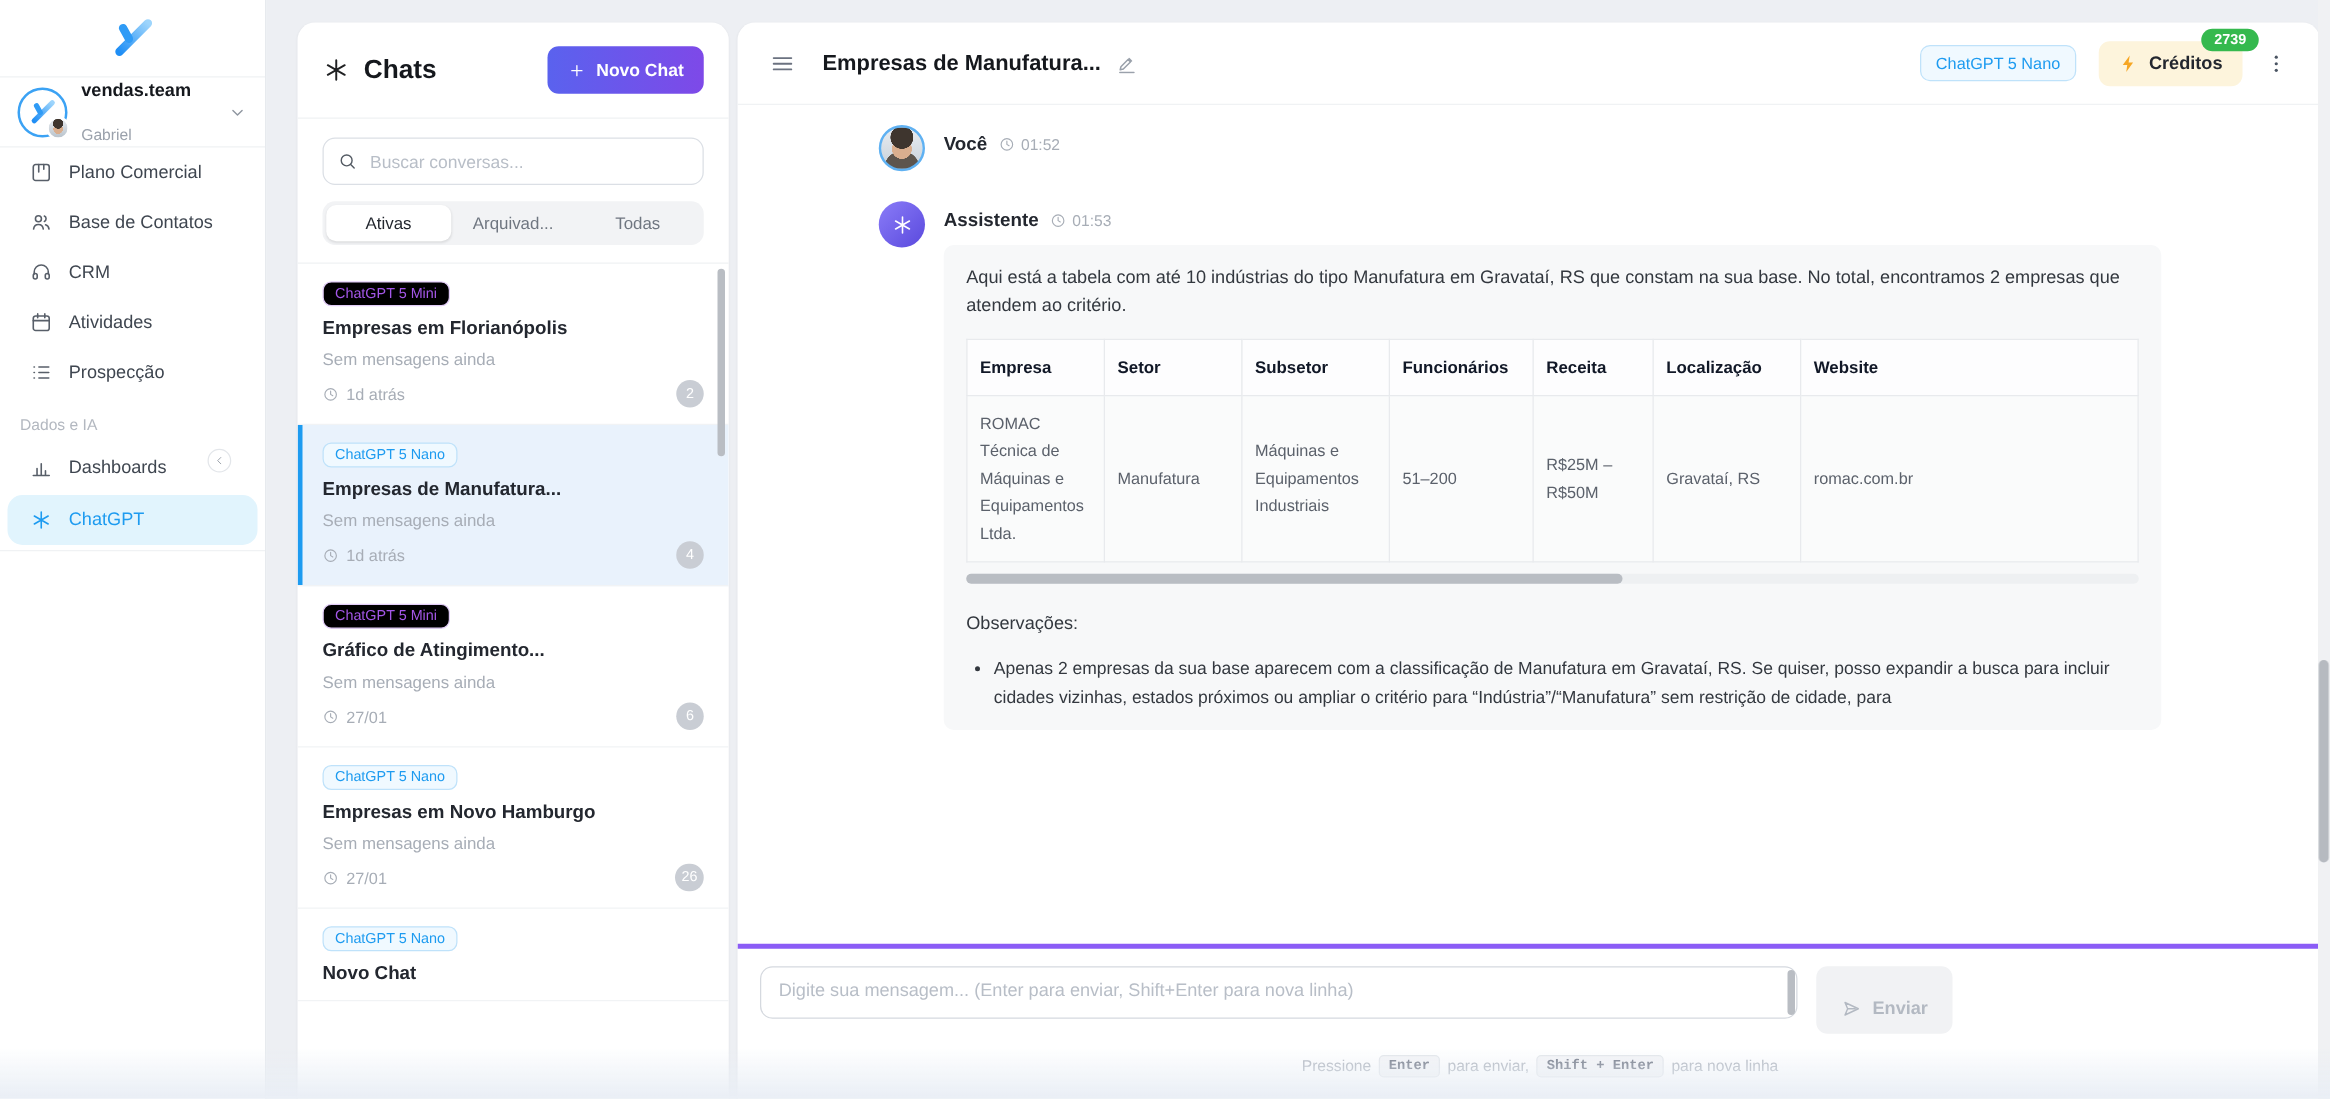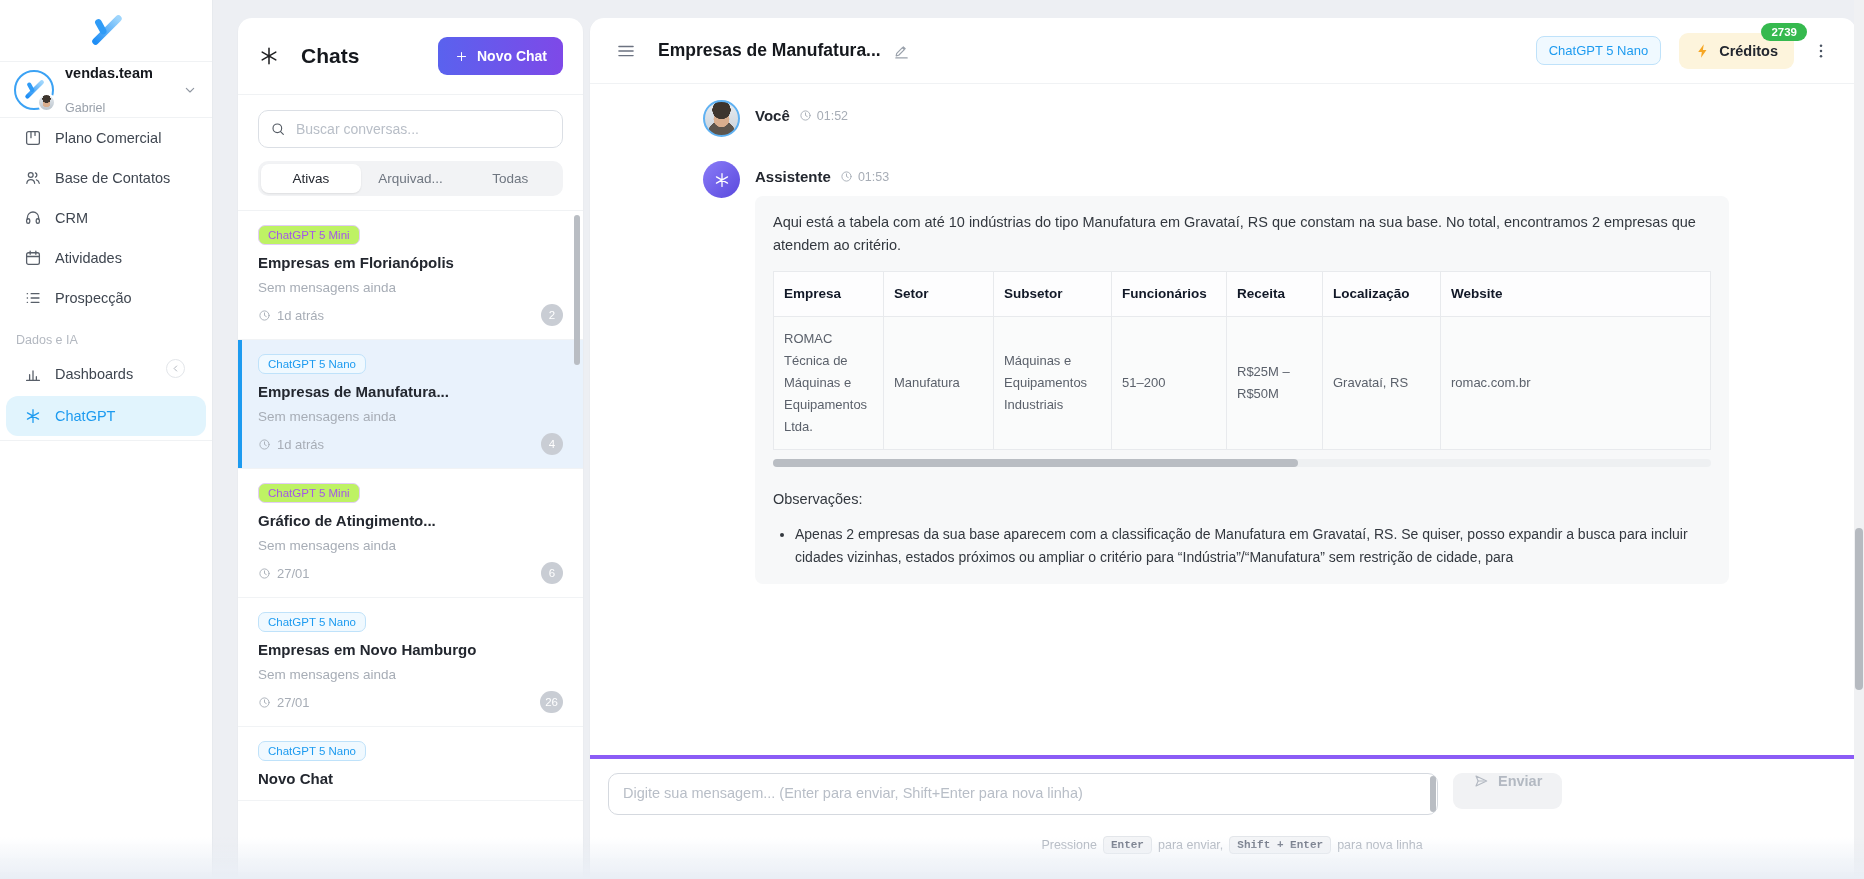--- a/index.html
+++ b/index.html
@@ -35,35 +35,35 @@
   .collapse-btn{position:absolute;left:166px;top:359px;width:19px;height:19px;border-radius:50%;background:#fff;border:1px solid #e3e6ea;color:#9aa1ab;display:flex;align-items:center;justify-content:center;cursor:pointer}
   .collapse-btn span{width:11px;height:11px}
 
   
   .panels{flex:1;display:flex;padding:18px 8px 0 25px;gap:7px;min-width:0}
   .chat-panel,.main-panel{background:#fff;border-radius:14px 14px 0 0;box-shadow:0 1px 2px rgba(16,24,40,.05);display:flex;flex-direction:column;overflow:hidden}
 
   
   .chat-panel{width:345px;flex-shrink:0}
   .chat-panel-header{display:flex;align-items:center;justify-content:space-between;padding:19px 20px;border-bottom:1px solid #f0f2f4}
-  .chats-title{display:flex;align-items:center;gap:21px;font-size:21px;font-weight:bold;color:#15181d}
+  .chats-title{display:flex;align-items:center;gap:11px;font-size:21px;font-weight:bold;color:#15181d}
   .new-chat-btn{display:flex;align-items:center;gap:8px;background:linear-gradient(90deg,#5a62ee,#7e49e8);color:#fff;font-size:14px;font-weight:bold;padding:11px 16px;border:none;border-radius:9px;cursor:pointer;font-family:inherit}
   .search-wrap{position:relative;margin:15px 20px 13px}
   .search-input{width:100%;height:38px;border:1px solid #dbdfe5;border-radius:10px;padding:0 12px 0 37px;font-size:14px;color:#374151;font-family:inherit;outline:none}
   .search-input::placeholder{color:#b8bec7}
   .search-icon{position:absolute;left:12px;top:11px;color:#545b64}
   .tabs{display:flex;background:#f2f3f5;border-radius:10px;padding:3px;margin:0 20px 14px}
   .tab{flex:1;text-align:center;font-size:13.5px;color:#6f7680;padding:7px 2px;border-radius:8px;cursor:pointer;white-space:nowrap}
   .tab.active{background:#fff;color:#23272f;box-shadow:0 1px 2px rgba(0,0,0,.09)}
   .chat-list-wrap{flex:1;overflow:hidden;border-top:1px solid #f0f2f4;position:relative}
   .chat-item{padding:14px 20px 13px;border-bottom:1px solid #f1f3f5;position:relative;cursor:pointer}
   .chat-item.selected{background:#e9f2fc}
   .chat-item.selected::before{content:"";position:absolute;left:0;top:0;bottom:0;width:4px;background:#1d9bf0}
   .model-badge{display:inline-block;font-size:11.5px;padding:3px 9px;border-radius:7px;border:1px solid;background:#fff;white-space:nowrap}
-  .model-badge.mini{color:#a457e8;border-color:#e2cdf7;background:#bef264}
+  .model-badge.mini{color:#a457e8;border-color:#e2cdf7;background:#000000}
   .model-badge.nano{color:#1d9bf0;border-color:#bfe2fa;background:#f0f9ff}
   .chat-item-title{font-size:15px;font-weight:bold;color:#23272f;margin-top:9px;white-space:nowrap;overflow:hidden}
   .chat-item-preview{font-size:13.5px;color:#a7adb6;margin-top:9px}
   .chat-item-meta{display:flex;align-items:center;justify-content:space-between;margin-top:9px}
   .chat-time{display:flex;align-items:center;gap:6px;font-size:13px;color:#a7adb6}
   .mini-icon{width:13px;height:13px;display:inline-flex}
   .mini-icon svg{width:100%;height:100%}
   .count-badge{min-width:22px;height:22px;padding:0 5px;border-radius:11px;background:#c9cdd4;color:#fff;font-size:11.5px;display:flex;align-items:center;justify-content:center}
   .list-scrollbar{position:absolute;right:3px;top:4px;width:6px;height:150px;background:#b9bdc3;border-radius:3px}
 
@@ -105,21 +105,21 @@
   .notes-title{margin-top:21px;font-size:14.5px;color:#33383f}
   .notes{margin:11px 0 0 22px}
   .notes li{font-size:14px;color:#33383f;line-height:1.65}
 
   .composer{flex-shrink:0;height:124px;border-top:4px solid #8b5cf6;padding:14px 0 0 18px}
   .composer-row{display:flex;align-items:stretch;gap:15px}
   .input-wrap{position:relative;width:830px}
   .msg-input{width:100%;height:42px;border:1px solid #d5d9df;border-radius:10px;padding:11px 14px;font-size:14.5px;font-family:inherit;resize:none;color:#374151;outline:none;overflow:hidden}
   .msg-input::placeholder{color:#b8bec7}
   .input-scrollbar{position:absolute;right:2px;top:3px;width:6px;height:36px;background:#b9bdc3;border-radius:3px}
-  .send-btn{display:flex;align-items:flex-start;gap:9px;background:#f1f2f4;border:none;border-radius:9px;padding:0 20px;height:36px;font-size:14.5px;color:#b3b9c2;font-weight:bold;cursor:pointer;font-family:inherit}
+  .send-btn{display:flex;align-items:flex-end;gap:9px;background:#f1f2f4;border:none;border-radius:9px;padding:12px 20px;height:54px;font-size:14.5px;color:#b3b9c2;font-weight:bold;cursor:pointer;font-family:inherit}
   .hint{margin-top:17px;font-size:12.5px;color:#aeb4bd;display:flex;align-items:center;justify-content:center;gap:6px}
   .kbd{font-family:"Liberation Mono",monospace;font-size:11px;color:#6b7280;background:#f4f5f7;border:1px solid #e3e6ea;border-radius:4px;padding:2px 7px;font-weight:bold}
 
   .window-scrollbar{position:fixed;right:0;top:0;bottom:0;width:10px;background:#f0f1f3}
   .window-scrollbar .thumb{position:absolute;right:1px;top:528px;width:8px;height:162px;background:#b6bac0;border-radius:4px}
   .bottom-fade{position:fixed;left:0;right:0;bottom:0;height:42px;background:linear-gradient(180deg,rgba(237,241,246,0),#e9eef5);pointer-events:none}
 </style>
 </head>
 <body>
 

